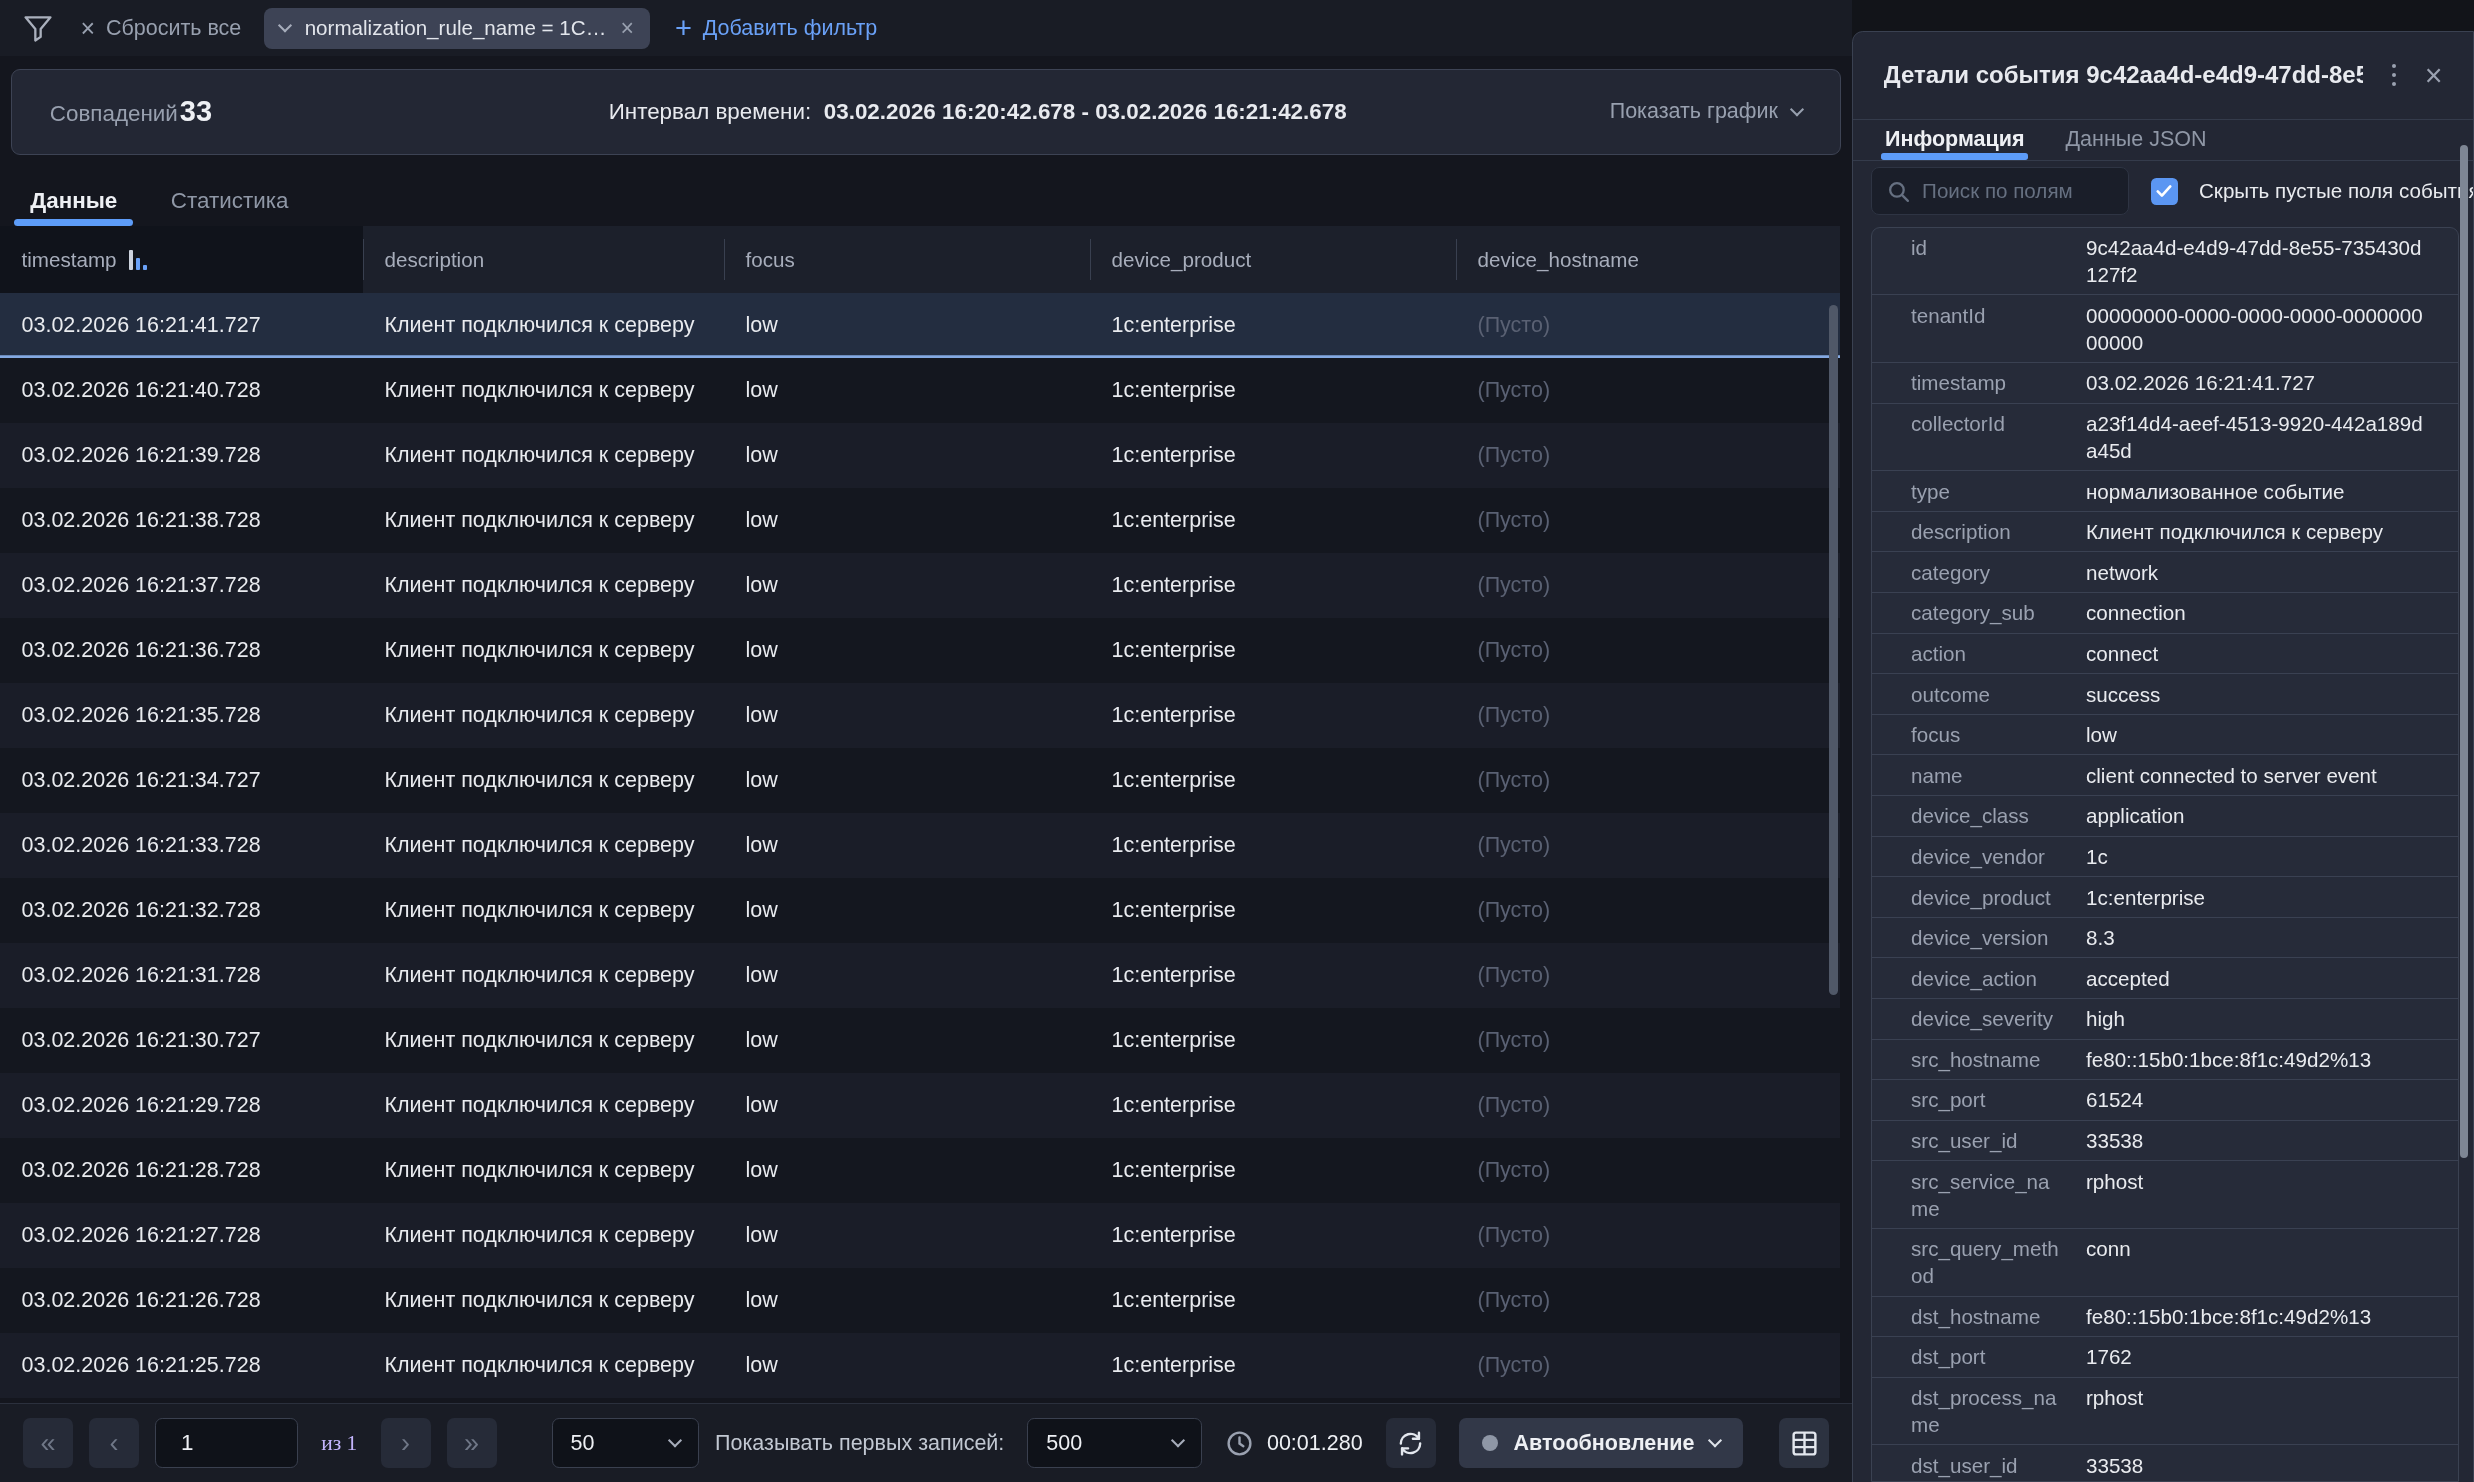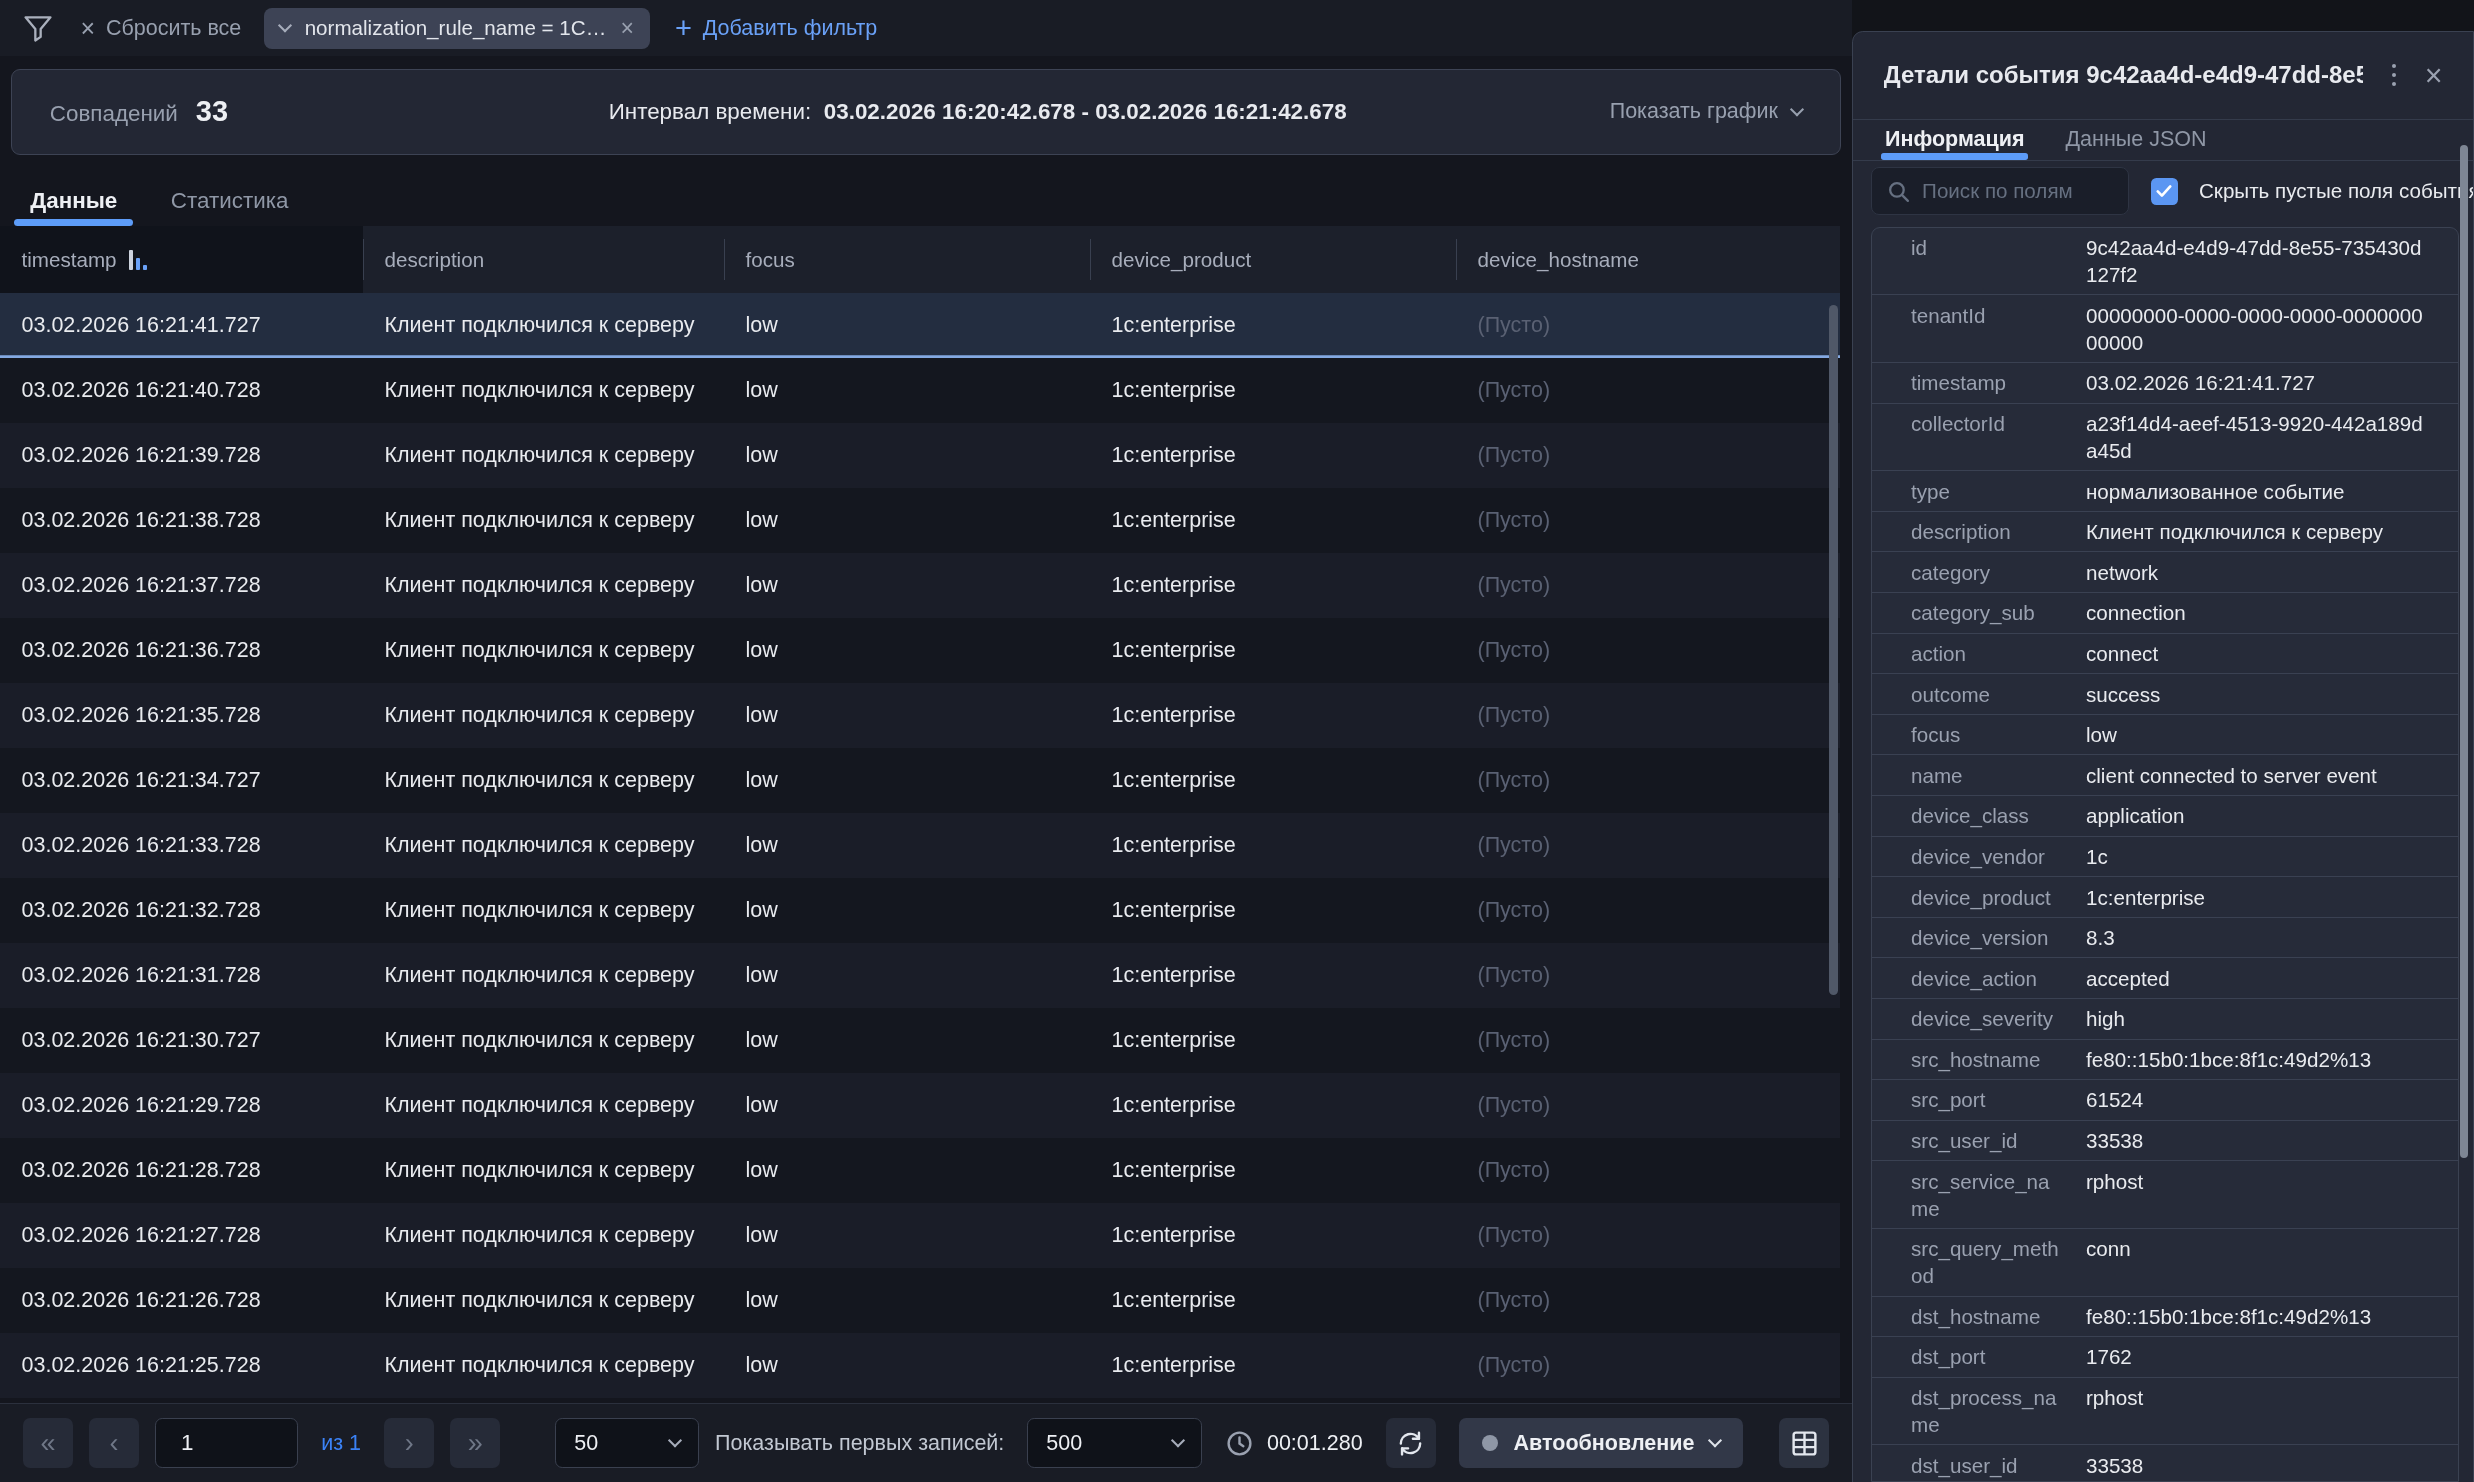--- a/index.html
+++ b/index.html
@@ -15,21 +15,21 @@
   .reset-all { display:flex; align-items:center; gap:10.8px; color:#98a0af; font-size:21.5px; margin-left:27px; cursor:pointer; background:none; border:none; font-family:inherit; }
   .x-glyph { font-size:25px; line-height:1; color:#98a0af; }
   .chip { margin-left:23px; height:41px; background:#3d4355; border-radius:8px; display:flex; align-items:center; gap:14.3px; padding:0 16px; }
   .chip-label { color:#e3e6ec; font-size:20.6px; }
   .chev { display:inline-block; width:10px; height:10px; border-right:2.7px solid currentColor; border-bottom:2.7px solid currentColor; transform:rotate(45deg) translate(-1.8px,-1.8px); }
   .chip .chev { color:#a7adbb; }
   .add-filter { margin-left:25px; display:flex; align-items:center; gap:10.8px; color:#6aa1f7; font-size:21.5px; background:none; border:none; cursor:pointer; font-family:inherit; }
   .plus-glyph { font-size:29px; line-height:1; font-weight:400; }
 
   .summary-card { margin:12.6px 10.8px 0; height:86px; flex:none; background:#232734; border:0.9px solid #3d4354; border-radius:9px; display:flex; align-items:center; padding:0 38px; position:relative; }
-  .matches { display:flex; align-items:baseline; gap:18px;justify-content:space-between; }
+  .matches { display:flex; align-items:baseline; gap:2px;justify-content:space-between; }
   .matches-label { color:#98a0af; font-size:22.4px; }
   .matches-count { color:#eef0f4; font-size:29px; font-weight:700; }
   .interval { position:absolute; left:50%; transform:translateX(-43%); display:flex; gap:12.6px; font-size:22.4px; white-space:nowrap; }
   .interval-label { font-weight:400; color:#e8eaef; }
   .interval-value { font-weight:600; color:#e8eaef; }
   .show-chart { margin-left:auto; display:flex; align-items:center; gap:14.3px; color:#98a0af; font-size:21.5px; background:none; border:none; cursor:pointer; font-family:inherit; }
 
   .main-tabs { margin:21.5px 0 0 14.3px; height:50px; flex:none; display:flex; gap:21.5px; }
   .tab { position:relative; padding:0 16px; display:flex; align-items:center; font-size:22.4px; color:#8f97a6; cursor:pointer; }
   .tab.active { color:#eef0f4; font-weight:700; }
@@ -50,21 +50,21 @@
   .tr.light { background:#1a1d28; }
   .tr.dark { background:#14171f; }
   .tr.selected { background:#232d40; box-shadow: inset 0 -2.7px 0 #84a9e2; }
   .td { display:flex; align-items:center; padding:0 21.5px; font-size:21.5px; color:#e9ebef; white-space:nowrap; overflow:hidden; }
   .td.empty { color:#5a6173; }
   .table-scrollbar { position:absolute; left:1829px; top:305px; width:9px; height:690px; border-radius:4.5px; background:#505868; }
 
   .bottombar { margin-top:auto; height:79px; flex:none; background:#191c25; border-top:0.9px solid #2b303d; display:flex; align-items:center; padding:0 23px; gap:16px; }
   .pg-btn { width:50px; height:50px; flex:none; background:#262b38; border:none; border-radius:7.2px; color:#6f7787; font-size:27px; display:flex; align-items:center; justify-content:center; cursor:pointer; font-family:inherit; }
   .page-input { width:143px; height:50px; background:#0f1219; border:0.9px solid #3a404f; border-radius:7.2px; color:#eef0f4; font-size:22.4px; padding-left:25px; font-family:inherit; }
-  .of-label { color:#3b82f6; font-size:21.5px; margin:0 7.2px; white-space:nowrap; }
+  .of-label { color:#c4b5fd; font-size:21.5px; margin:0 7.2px; white-space:nowrap;font-family:Liberation Serif, serif; }
   .select { height:50px; background:#0f1219; border:0.9px solid #3a404f; border-radius:7.2px; display:flex; align-items:center; padding:0 18px; gap:14.3px; cursor:pointer; }
   .select .val { color:#eef0f4; font-size:21.5px; }
   .select .chev { color:#a7adbb; margin-left:auto; }
   .select.size { width:179px; margin-left:39px; }
   .select.limit { width:175px; }
   .bottom-right { margin-left:auto; display:flex; align-items:center; gap:23px; }
   .show-first-label { color:#c2c8d2; font-size:21.5px; white-space:nowrap; }
   .elapsed { display:flex; align-items:center; gap:12.6px; }
   .elapsed-time { color:#eef0f4; font-size:21.5px; }
   .icon-btn { width:50px; height:50px; flex:none; background:#262b38; border:none; border-radius:7.2px; display:flex; align-items:center; justify-content:center; cursor:pointer; }

